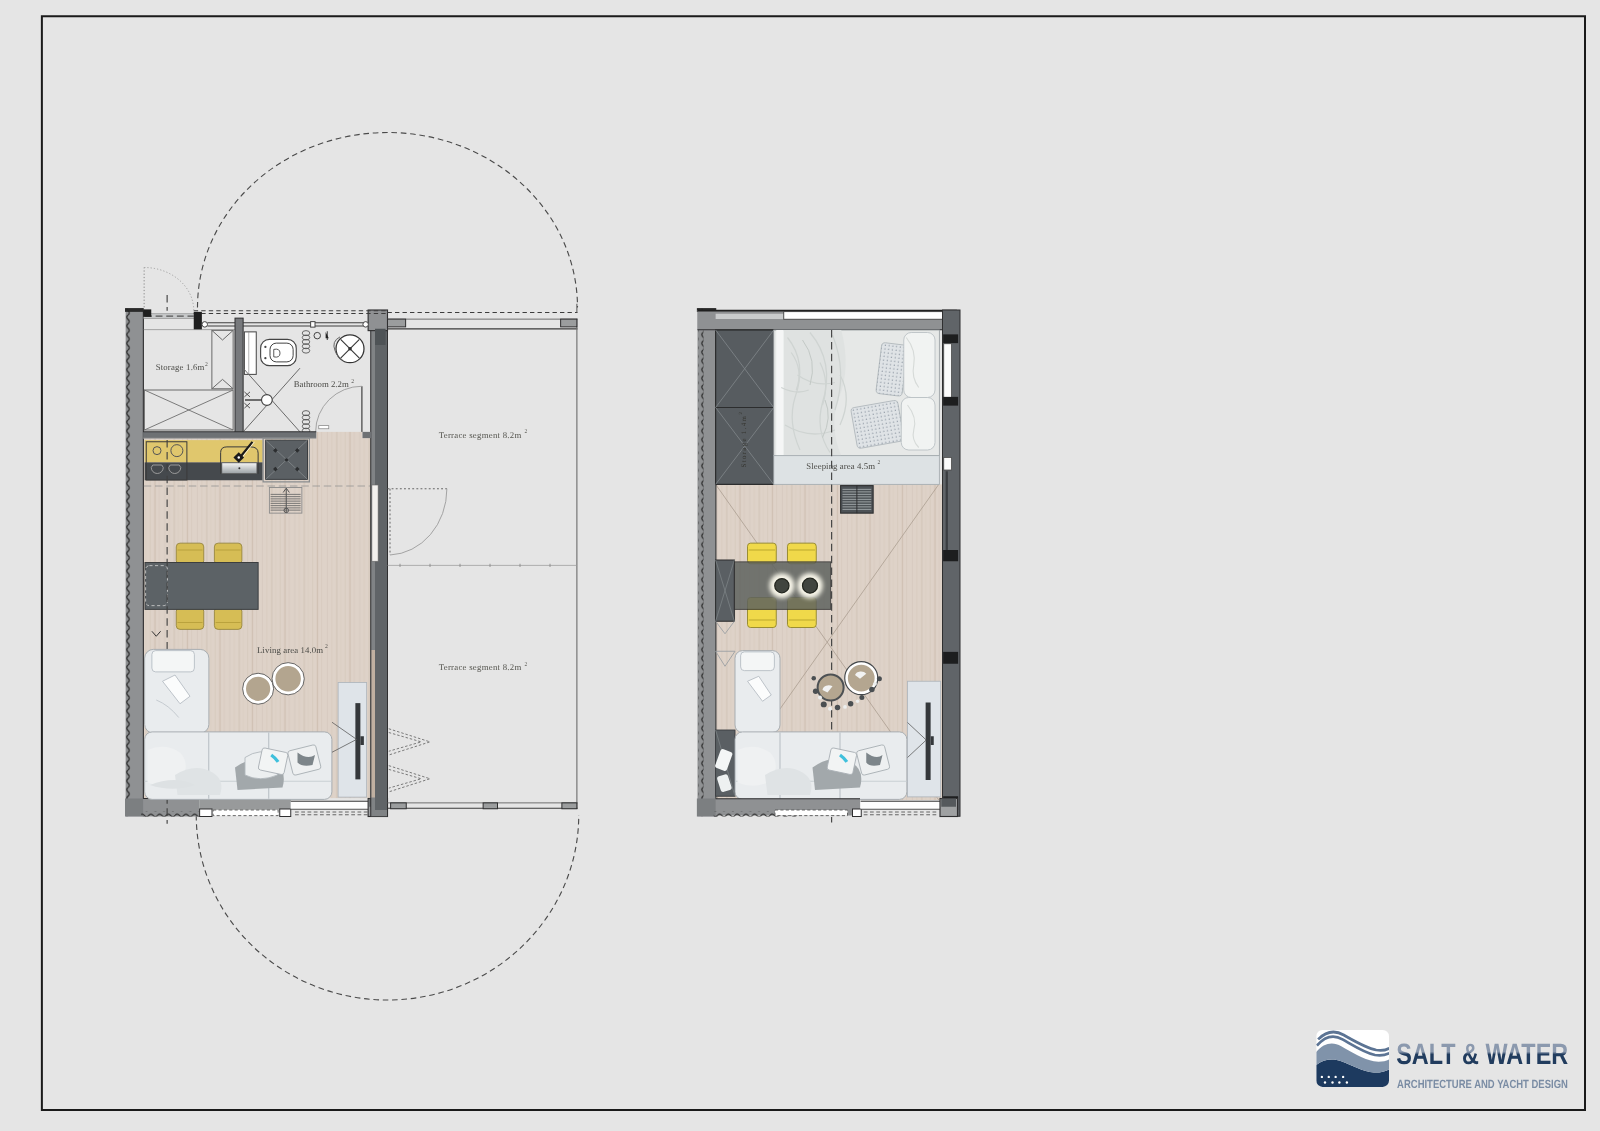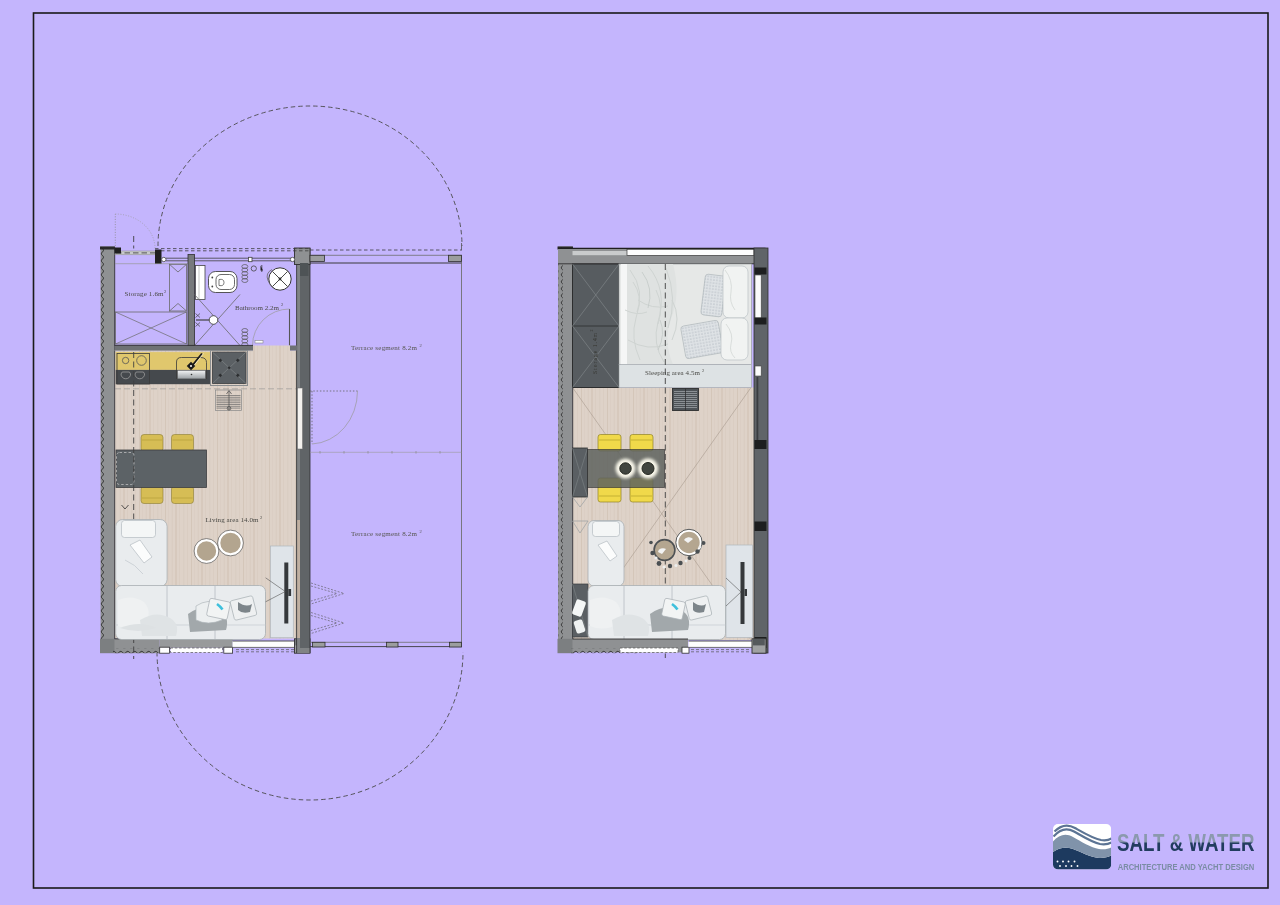--- a/index.html
+++ b/index.html
@@ -1,16 +1,16 @@
 <!DOCTYPE html>
 <html><head>
 <meta charset="utf-8">
 <style>
 html,body{margin:0;padding:0;background:#ffffff;}
-#page{position:relative;width:1280px;height:905px;background:#c4b5fd;overflow:hidden;}
+#page{position:relative;width:1280px;height:905px;background:#e5e5e5;overflow:hidden;}
 svg{position:absolute;top:0;left:0;}
 text{font-family:"Liberation Serif",serif;}
 .logo-t{font-family:"Liberation Sans",sans-serif;}
 </style>
 </head>
 <body>
 <div id="page">
 <svg width="1280" height="905" viewBox="0 0 1280 905">
 <defs>
 <pattern id="wd" width="26" height="60" patternUnits="userSpaceOnUse">

